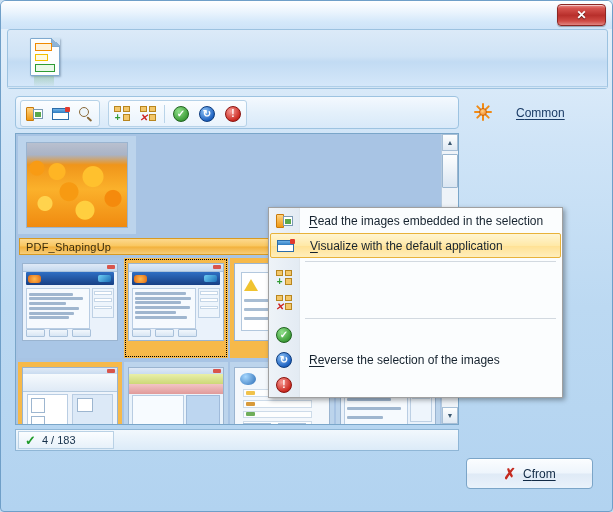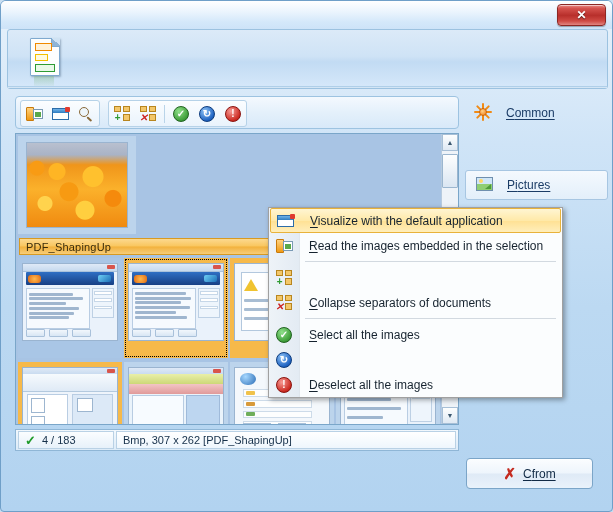--- a/index.html
+++ b/index.html
@@ -267,21 +267,21 @@
   .side-item {
     position:absolute; left:0; width:143px; height:30px;
     display:flex; align-items:center; cursor:pointer; box-sizing:border-box;
   }
   .side-item.selected {
     background: linear-gradient(180deg,#f4f9fe,#e3effa);
     border:1px solid #a7c6e2; border-radius:3px;
   }
   .side-icon { width:22px; height:18px; margin-left:8px; position:relative; }
   .side-label {
-    margin-left:11px; font-size:12px; color:#1b3c66;
+    margin-left:21px; font-size:12px; color:#1b3c66;
     text-decoration:underline; text-underline-offset:2px;
   }
   
   .ic-sun { position:absolute; left:2px; top:0px; width:16px; height:16px; }
   .ic-sun .core { position:absolute; left:4px; top:4px; width:8px; height:8px; border-radius:50%;
      background:radial-gradient(circle at 40% 35%,#ffd18a,#ef7a12); border:1px solid #cf650a; box-sizing:border-box;}
   .ic-sun .ray { position:absolute; left:7px; top:-1px; width:2px; height:18px; background:#f08a15; border-radius:1px;}
   .ic-sun .ray.r2 { transform:rotate(45deg); } .ic-sun .ray.r3 { transform:rotate(90deg); } .ic-sun .ray.r4 { transform:rotate(135deg); }
   
   .ic-abc { position:absolute; left:0; top:0; width:22px; height:18px; font-weight:bold; }
@@ -606,87 +606,76 @@
           <span class="arrow-gl">▼</span>
         </div>
       </div>
     </div>
 
     <div class="statusbar">
       <div class="st-cell count">
         <span class="chk">✓</span>
         <span>4 / 183</span>
       </div>
-      <div class="st-cell info">
-        <span>Bmp, 307 x 262 [PDF_ShapingUp]</span>
-      </div>
     </div>
 
     <div class="sidebar">
 
       <div class="side-item" style="top:2px;">
         <div class="side-icon">
           <div class="ic-sun">
             <i class="ray"></i>
               <i class="ray r2"></i>
               <i class="ray r3"></i>
               <i class="ray r4"></i>
             <i class="core"></i>
           </div>
         </div>
         <div class="side-label">
           <span>C</span><span>ommon</span>
         </div>
       </div>
 
 
-      <div class="side-item selected" style="top:74px;">
-        <div class="side-icon">
-          <div class="ic-pic"></div>
-        </div>
-        <div class="side-label">
-          <span>Pi</span><span>ctures</span>
-        </div>
-      </div>
 
     </div>
   </div>
 
   <div class="act-btn btn-close">
     <span class="ic-redx">✗</span>
     <span class="lbl">
       <span>C</span><span>from</span>
     </span>
   </div>
 
   <div class="ctxmenu">
     <div class="ctx-gutter"></div>
+
+    <div class="ctx-item">
+      <span class="icwrap">
+          <span class="ic ic-read">
+            <i class="f1"></i>
+            <i class="f2"></i>
+            <i class="f3"></i>
+          </span>
+        </span>
+      <span class="txt"><u>R</u><span>ead the images embedded in the selection</span></span>
+    </div>
 
     <div class="ctx-item highlight">
       <span class="icwrap">
           <span class="ic ic-vis">
             <i class="w"></i>
             <i class="tbr"></i>
             <i class="dot"></i>
           </span>
         </span>
       <span class="txt"><u>V</u><span>isualize with the default application</span></span>
     </div>
 
-    <div class="ctx-item">
-      <span class="icwrap">
-          <span class="ic ic-read">
-            <i class="f1"></i>
-            <i class="f2"></i>
-            <i class="f3"></i>
-          </span>
-        </span>
-      <span class="txt"><u>R</u><span>ead the images embedded in the selection</span></span>
-    </div>
-
 
     <div class="ctx-sep"></div>
 
     <div class="ctx-item">
       <span class="icwrap">
           <span class="ic ic-sep">
             <i class="s1"></i>
             <i class="s2"></i>
             <i class="s3"></i>
             <i class="mk plus">+</i>
@@ -696,45 +685,43 @@
 
     <div class="ctx-item">
       <span class="icwrap">
           <span class="ic ic-sep">
             <i class="s1"></i>
             <i class="s2"></i>
             <i class="s3"></i>
             <i class="mk cross">✕</i>
           </span>
         </span>
-      <span class="txt"><u>C</u><span>ollapse separators of documents</span></span>
     </div>
 
     <div class="ctx-sep"></div>
 
     <div class="ctx-item">
       <span class="icwrap">
           <span class="ic-circ green">
             <span class="gl">✓</span>
           </span>
         </span>
-      <span class="txt"><u>S</u><span>elect all the images</span></span>
     </div>
 
     <div class="ctx-item">
       <span class="icwrap">
           <span class="ic-circ blue">
             <span class="gl">↻</span>
           </span>
         </span>
+      <span class="txt"><u>Re</u><span>verse the selection of the images</span></span>
     </div>
 
     <div class="ctx-item">
       <span class="icwrap">
           <span class="ic-circ red">
             <span class="gl">!</span>
           </span>
         </span>
-      <span class="txt"><u>D</u><span>eselect all the images</span></span>
     </div>
   </div>
 
 </div>
 
 </body></html>

